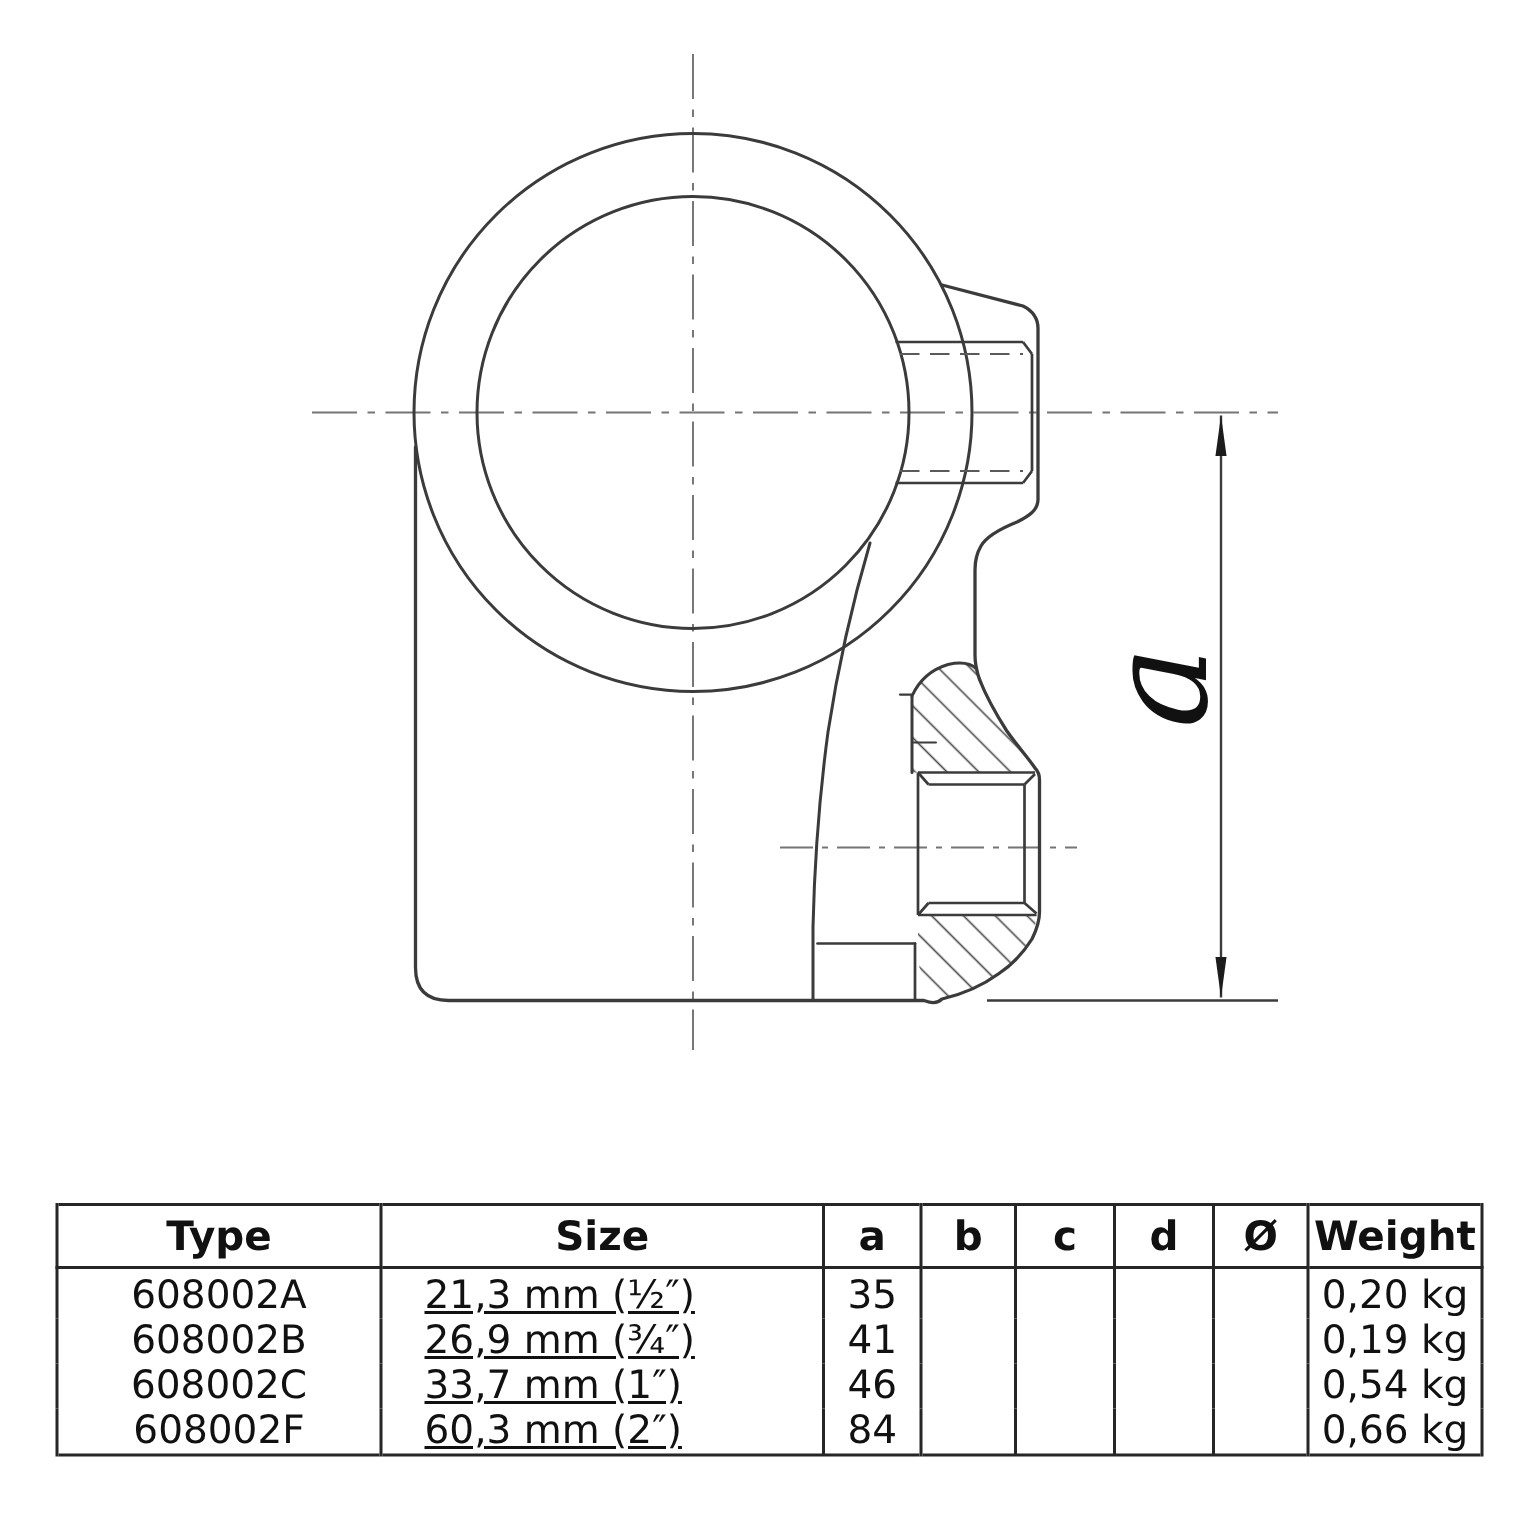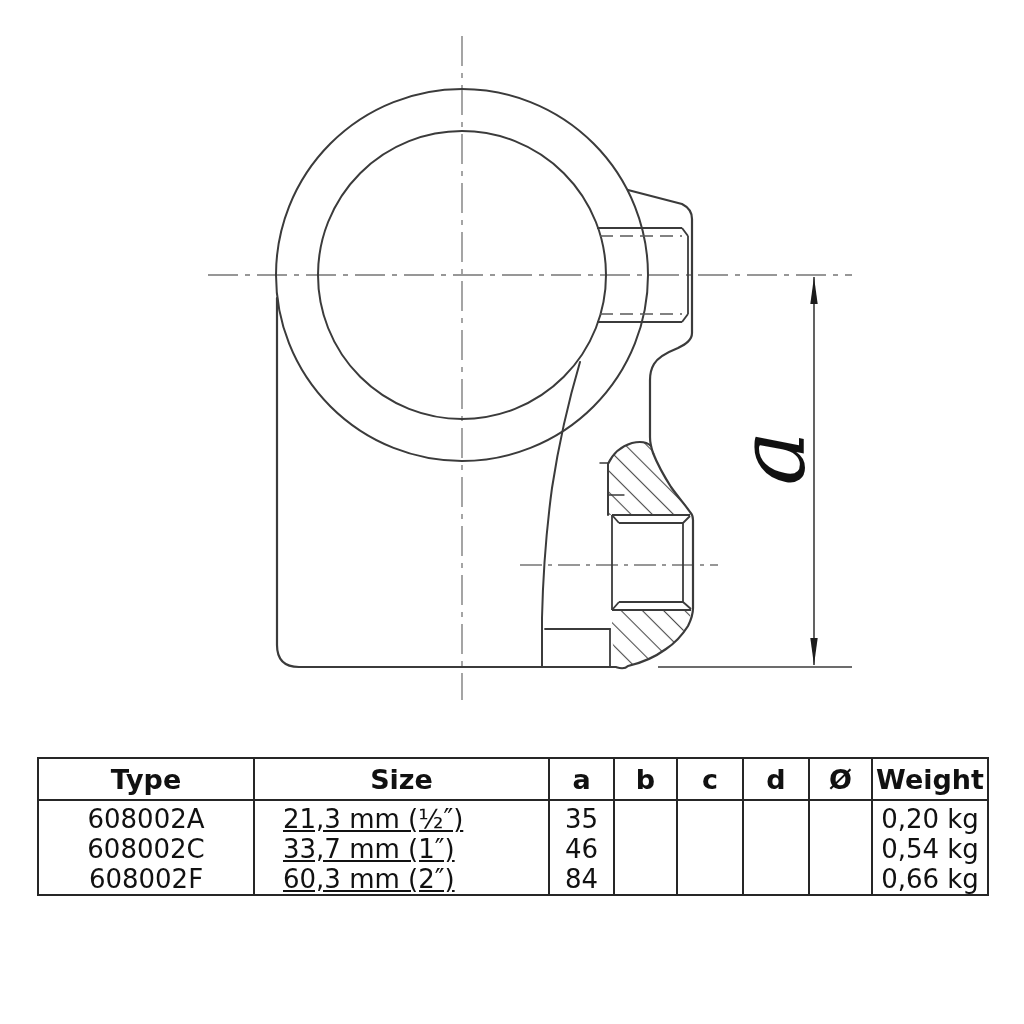--- a/index.html
+++ b/index.html
@@ -1,21 +1,21 @@
 <!DOCTYPE html>
 <html><head>
 <meta charset="utf-8">
 <style>
   html,body{margin:0;padding:0;background:#fff;}
   .screen{position:relative;width:1024px;height:1024px;background:#ffffff;overflow:hidden;
           font-family:"DejaVu Sans","Liberation Sans",sans-serif;}
   .drawing{position:absolute;left:0;top:0;}
   .dim-label{font-family:"DejaVu Serif","Liberation Serif",serif;font-style:italic;
              font-size:92px;fill:#111;}
-  .table-wrap{position:absolute;left:37px;top:757px;}
+  .table-wrap{position:absolute;left:37px;top:802px;}
   table.spec{border-collapse:collapse;table-layout:fixed;width:950px;
              border:2px solid #262626;color:#111;}
   table.spec th, table.spec td{border-left:2px solid #262626;border-right:2px solid #262626;
              padding:0;text-align:center;overflow:hidden;white-space:nowrap;}
   table.spec thead th{border-bottom:2px solid #262626;height:40px;font-size:27px;font-weight:bold;}
   table.spec tbody td{height:29px;font-size:26px;font-weight:normal;}
   table.spec tbody td.size{text-align:left;padding-left:28px;text-decoration:underline;}
   table.spec tbody tr:first-child td{padding-top:3px;}
 </style>
 </head>
@@ -133,20 +133,30 @@
           <td>608002A</td>
           <td class="size">21,3 mm (½″)</td>
           <td>35</td>
           <td></td>
           <td></td>
           <td></td>
           <td></td>
           <td>0,20 kg</td>
         </tr>
         <tr>
+          <td>608002B</td>
+          <td class="size">26,9 mm (¾″)</td>
+          <td>41</td>
+          <td></td>
+          <td></td>
+          <td></td>
+          <td></td>
+          <td>0,19 kg</td>
+        </tr>
+        <tr>
           <td>608002C</td>
           <td class="size">33,7 mm (1″)</td>
           <td>46</td>
           <td></td>
           <td></td>
           <td></td>
           <td></td>
           <td>0,54 kg</td>
         </tr>
         <tr>

